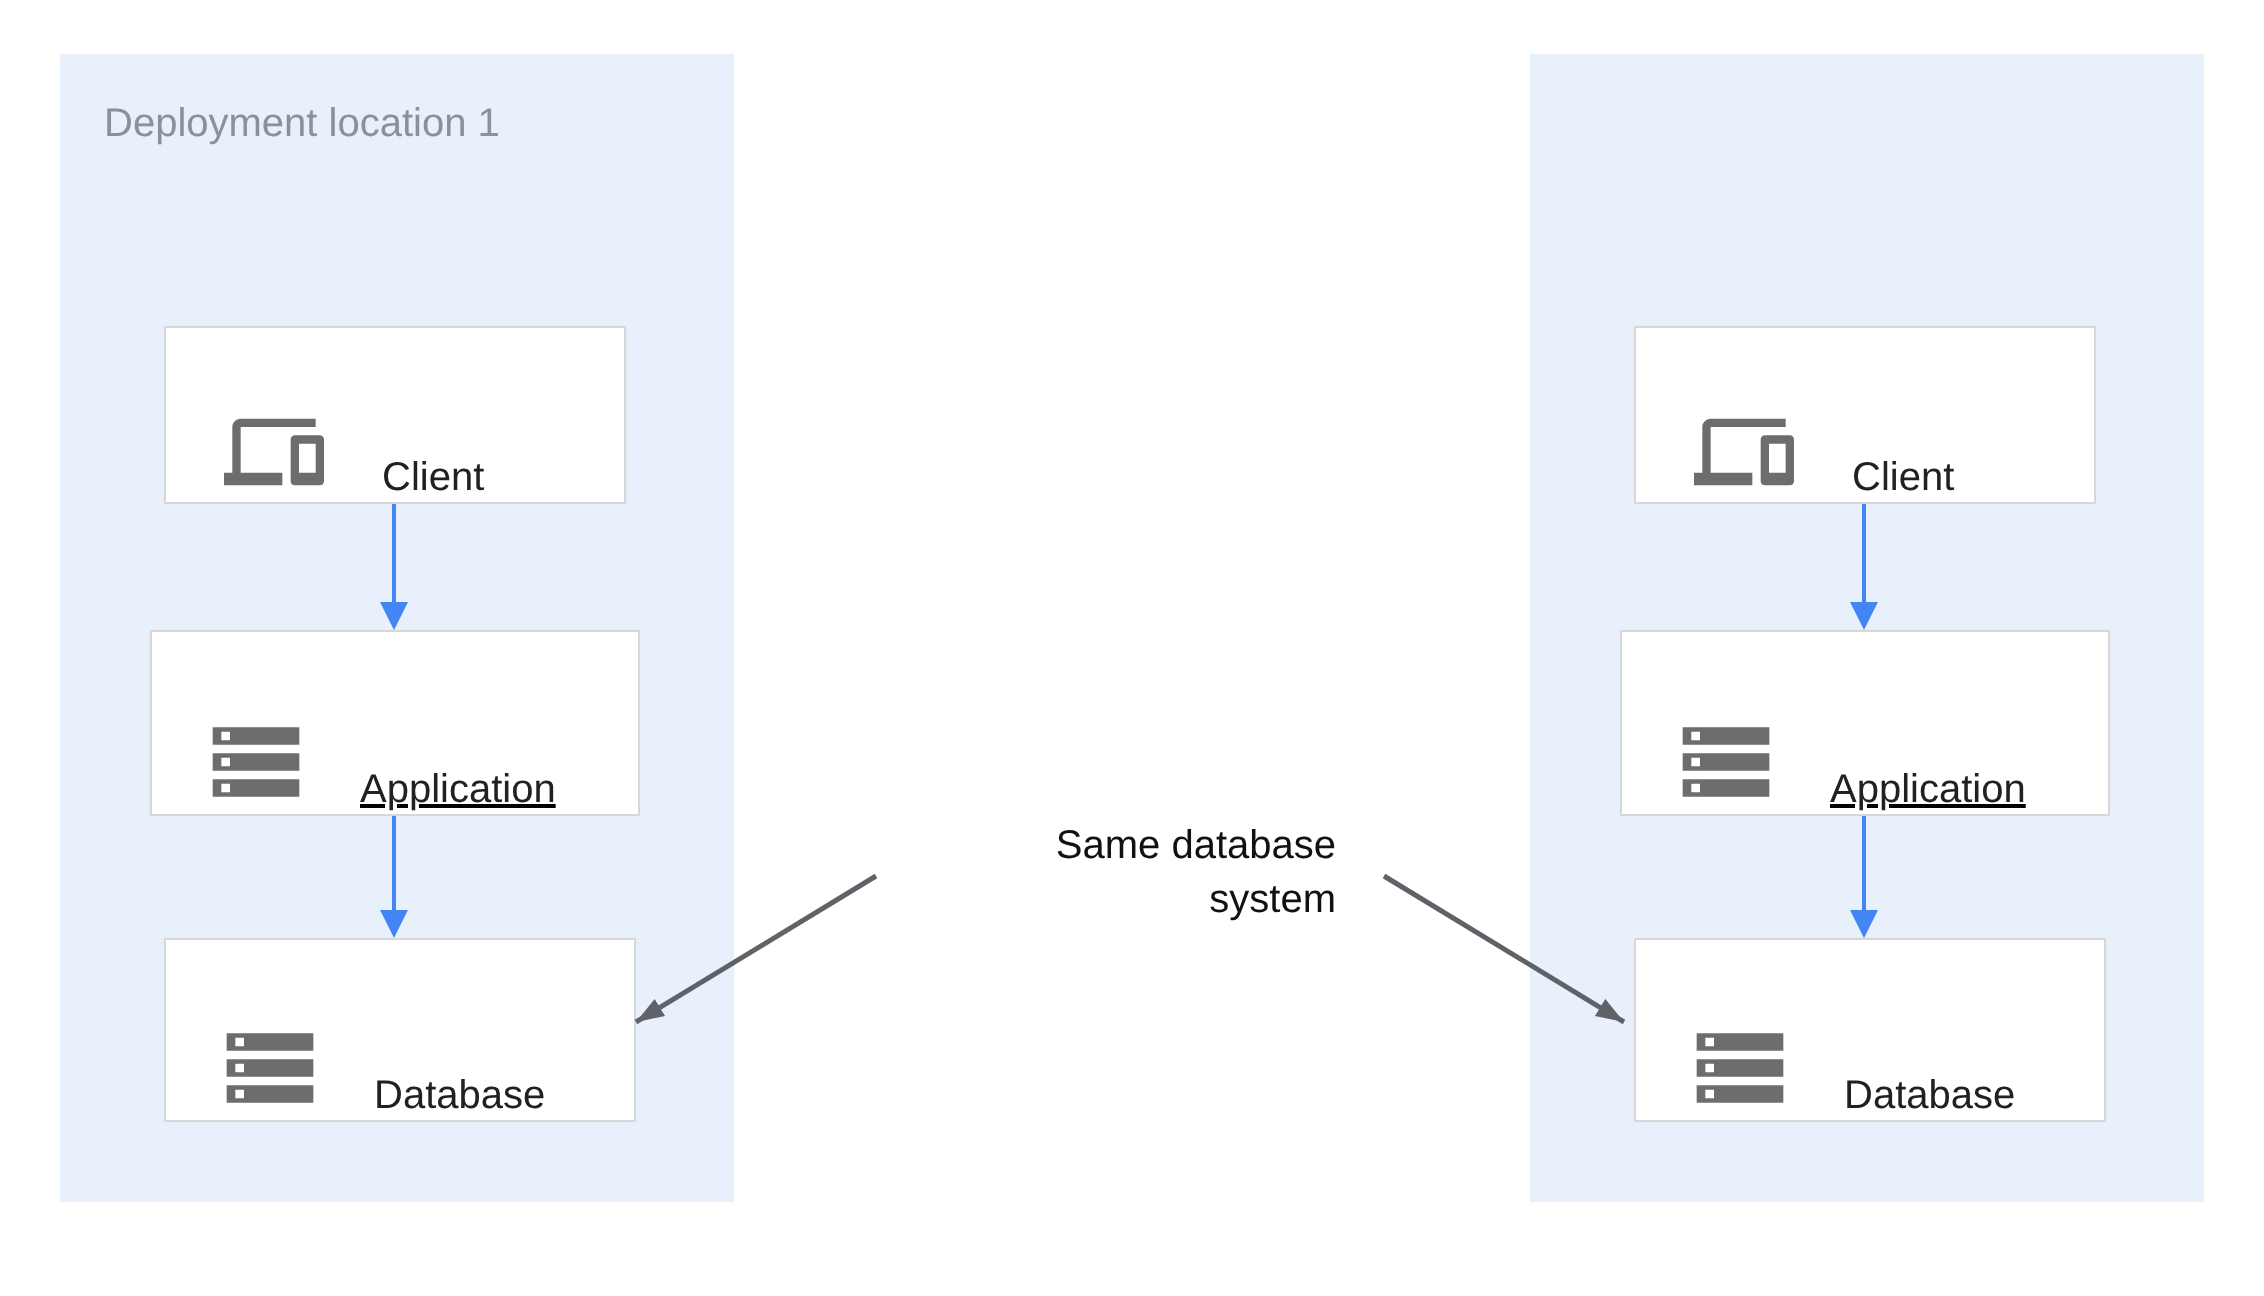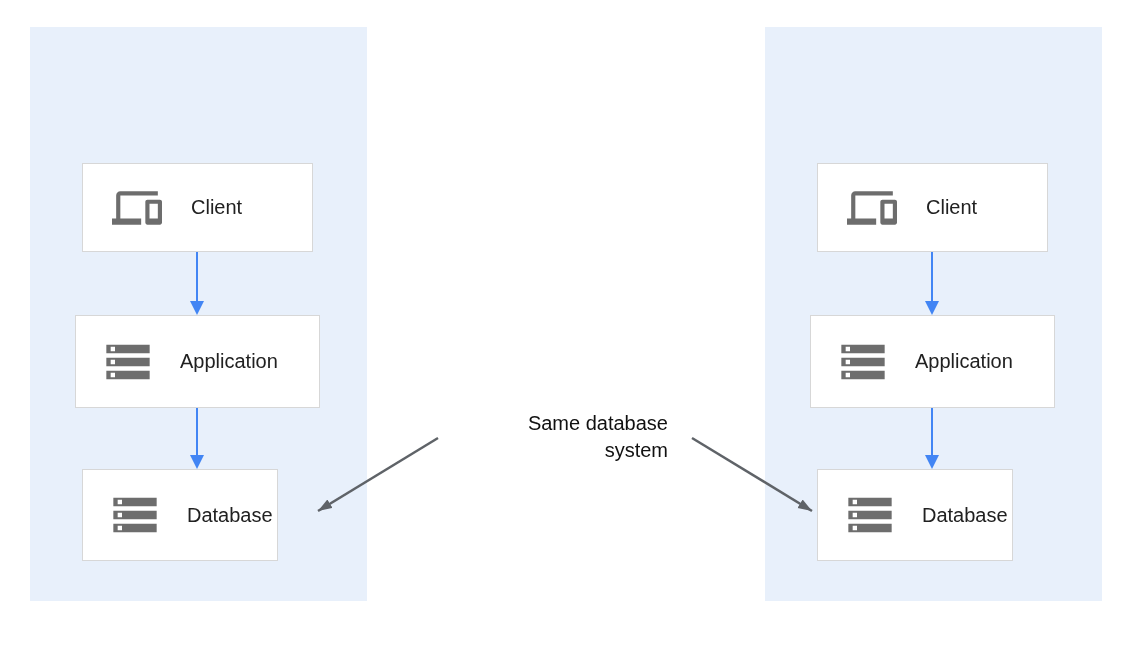--- a/index.html
+++ b/index.html
@@ -18,45 +18,46 @@
   .panel-title {
     position:absolute; left:22px; top:24px;
     font-size:20px; color:var(--panel-title,#8a9198);
     white-space:nowrap;
   }
   .node {
     position:absolute;
     background:var(--box-bg,#ffffff);
     border:1px solid var(--box-border,#d7d7d7);
     box-sizing:border-box;
-    display:flex; align-items:center;
+    display:flex; align-items:flex-end;
     padding-left:26px; gap:26px;
   }
   .node-client      { left:52px; top:136px; width:231px; height:89px; }
-  .node-application { left:45px; top:288px; width:245px; height:93px; }
-  .node-database    { left:52px; top:442px; width:196px; height:92px; }
+  .node-application { left:45px; top:288px; width:245px; height:93px;text-decoration:underline; }
+  .node-database    { left:52px; top:442px; width:236px; height:92px; }
   .node-label { font-size:20px; color:var(--label,#212121); white-space:nowrap; }
   .icon { display:inline-flex; color:var(--icon-gray,#6d6d6d); }
   .icon svg { display:block; }
   .varrow { position:absolute; left:159px; }
   .varrow-1 { top:225px; }
   .varrow-2 { top:381px; }
   .center-label {
     position:absolute; left:468px; top:410px; width:200px;
     text-align:right; font-size:20px; line-height:27px;
     color:var(--center-text,#111111);
   }
   .connector-layer { position:absolute; left:0; top:0; pointer-events:none; }
 </style>
 </head>
 <body>
 
 <div class="canvas">
 
   <section class="panel panel-left">
+    <div class="panel-title">Deployment location 1</div>
 
     <div class="node node-client">
       <span class="icon">
         <svg width="56" height="50" viewBox="0 0 24 24" fill="currentColor" aria-hidden="true">
           <path d="M4 6h18V4H4c-1.1 0-2 .9-2 2v11H0v3h14v-3H4V6zm19 2h-6c-.55 0-1 .45-1 1v10c0 .55.45 1 1 1h6c.55 0 1-.45 1-1V9c0-.55-.45-1-1-1zm-1 9h-4v-7h4v7z"></path>
         </svg>
       </span>
       <span class="node-label">Client</span>
     </div>
 

